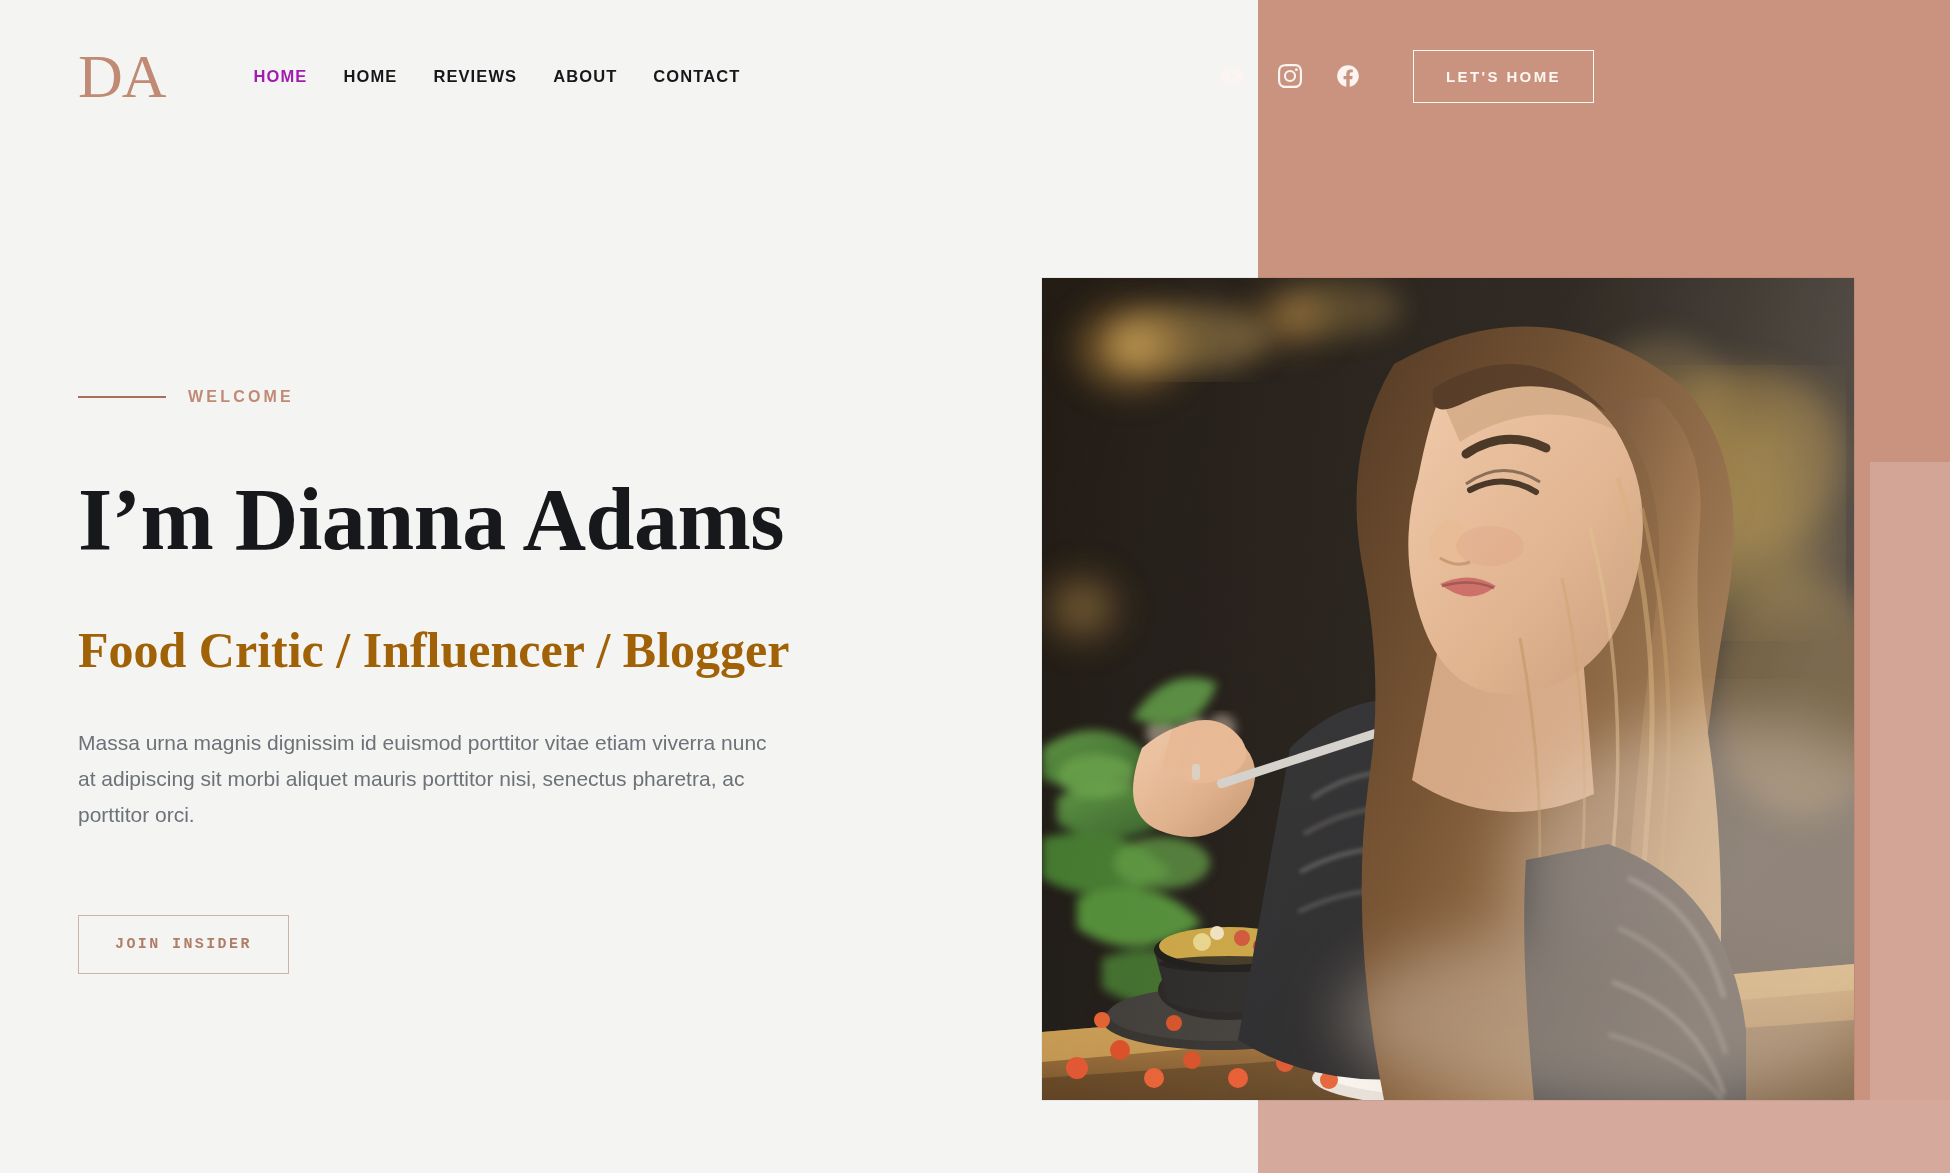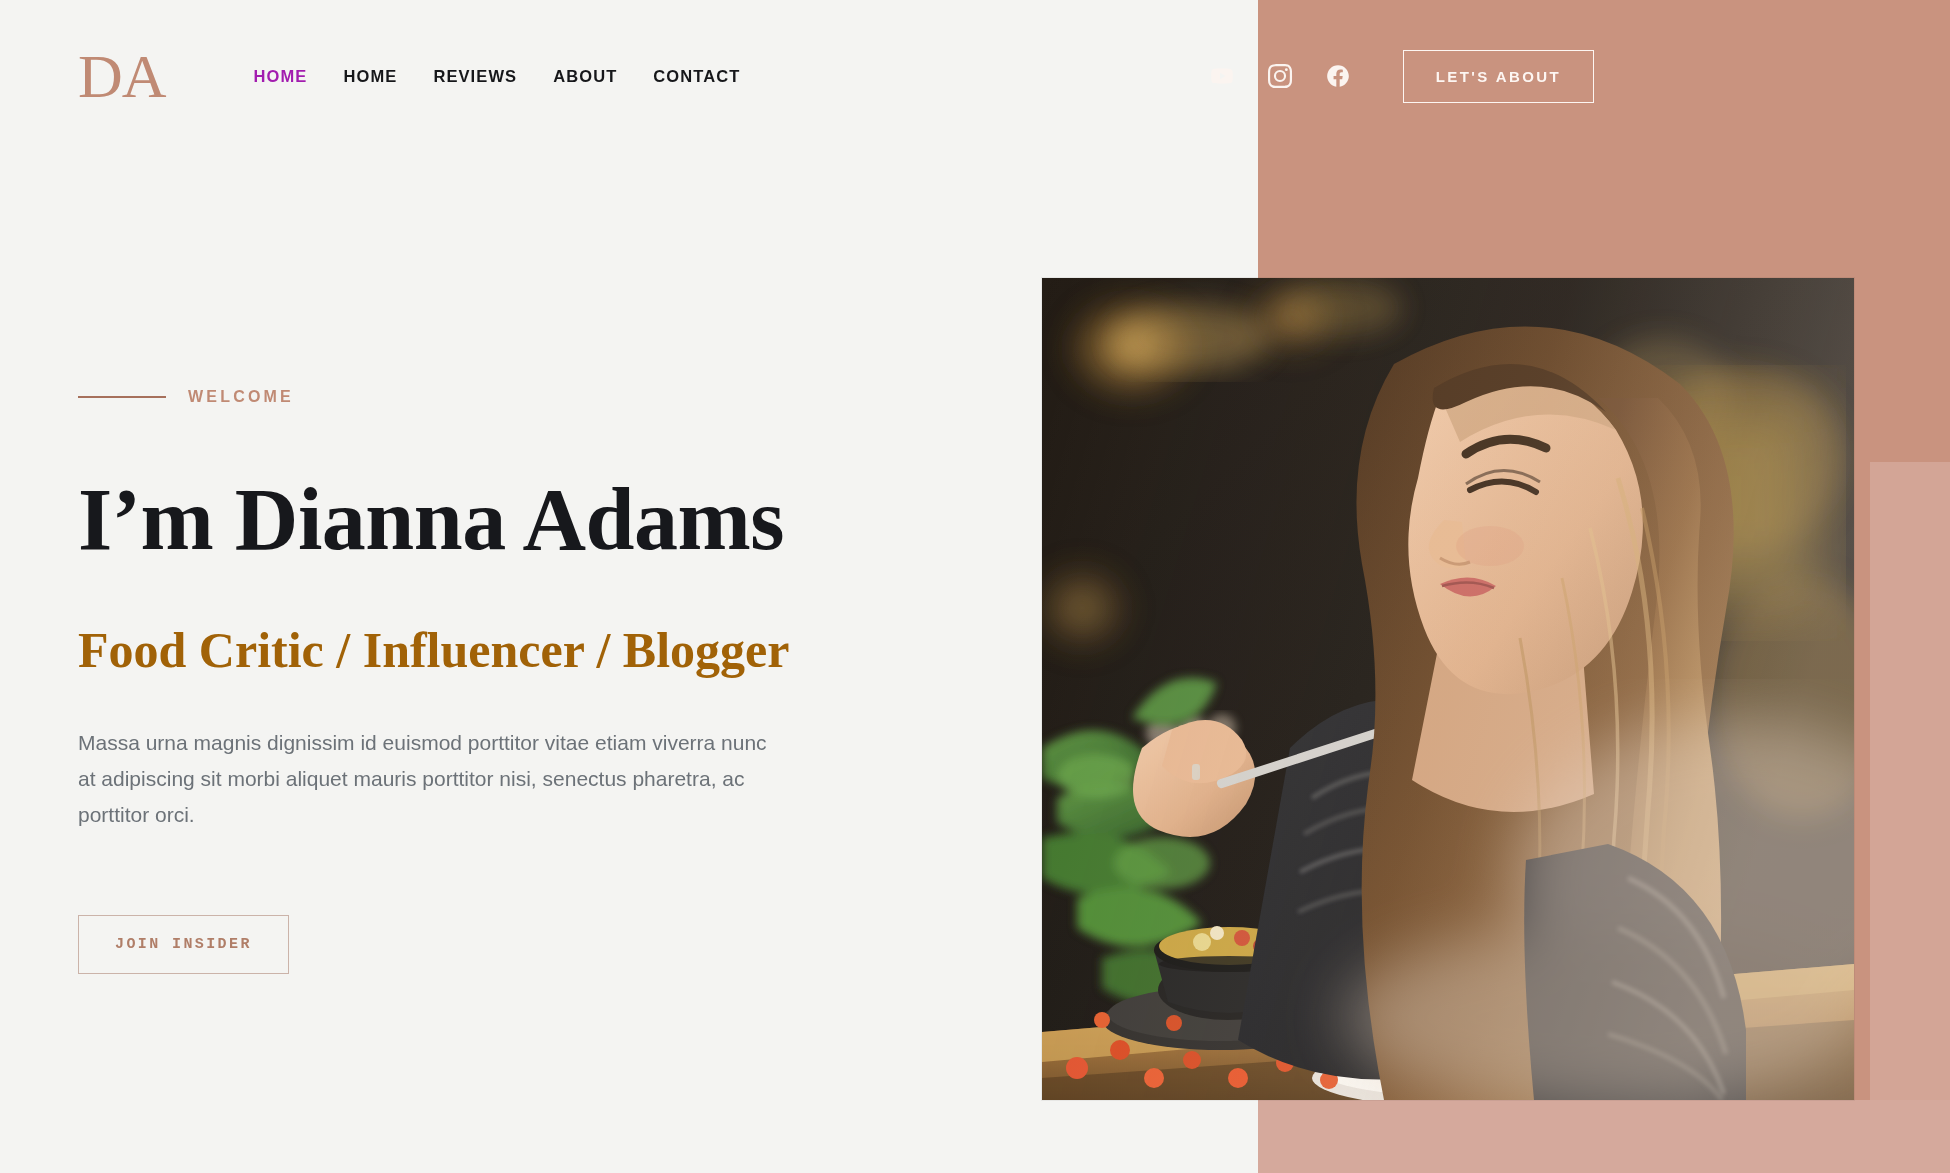--- a/index.html
+++ b/index.html
@@ -172,21 +172,21 @@
             <path d="M12 6.35A5.65 5.65 0 1 0 17.65 12 5.65 5.65 0 0 0 12 6.35zm0 9.32A3.67 3.67 0 1 1 15.67 12 3.67 3.67 0 0 1 12 15.67z"></path>
             <circle cx="17.87" cy="6.13" r="1.32"></circle>
           </svg>
       </span>
       <span class="social-icon">
         <svg viewBox="0 0 24 24">
             <path d="M22 12.06C22 6.5 17.52 2 12 2S2 6.5 2 12.06c0 5.02 3.66 9.18 8.44 9.94v-7.03H7.9v-2.91h2.54V9.85c0-2.52 1.49-3.91 3.77-3.91 1.09 0 2.24.2 2.24.2v2.46h-1.26c-1.24 0-1.63.78-1.63 1.57v1.89h2.78l-.45 2.91h-2.33V22c4.78-.76 8.44-4.92 8.44-9.94z"></path>
           </svg>
       </span>
     </div>
-    <button class="btn-talk">LET'S ABOUT</button>
+    <button class="btn-talk">LET'S HOME</button>
   </div>
 </div>
 
 <div class="hero-photo">
   <svg viewBox="0 0 812 822" preserveAspectRatio="xMidYMid slice" role="img" aria-label="cafe photo">
     <defs>
       <linearGradient id="bgDark" x1="0" y1="0" x2="1" y2="1">
         <stop offset="0%" stop-color="#241d16"></stop>
         <stop offset="45%" stop-color="#1a1510"></stop>
         <stop offset="100%" stop-color="#120f0c"></stop>

